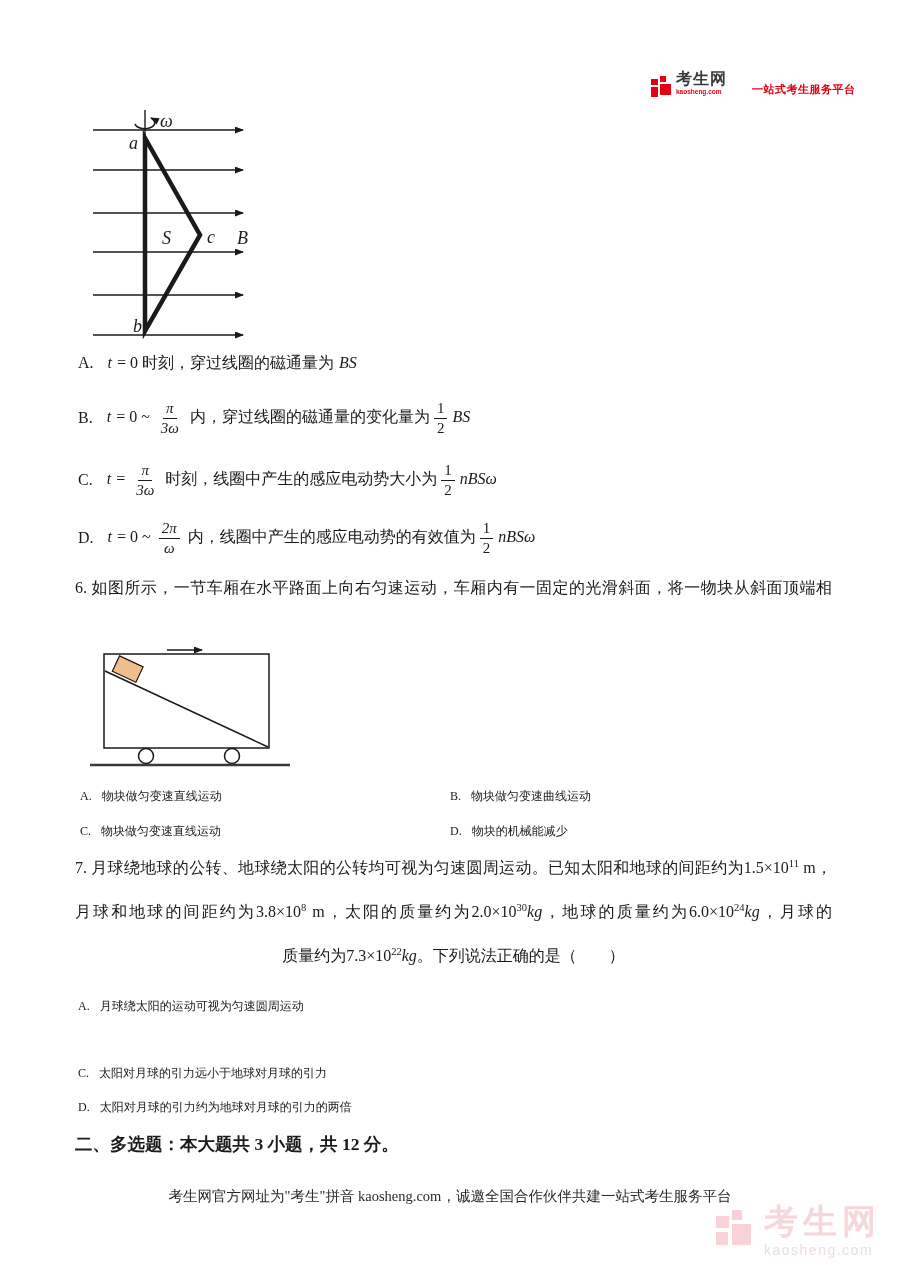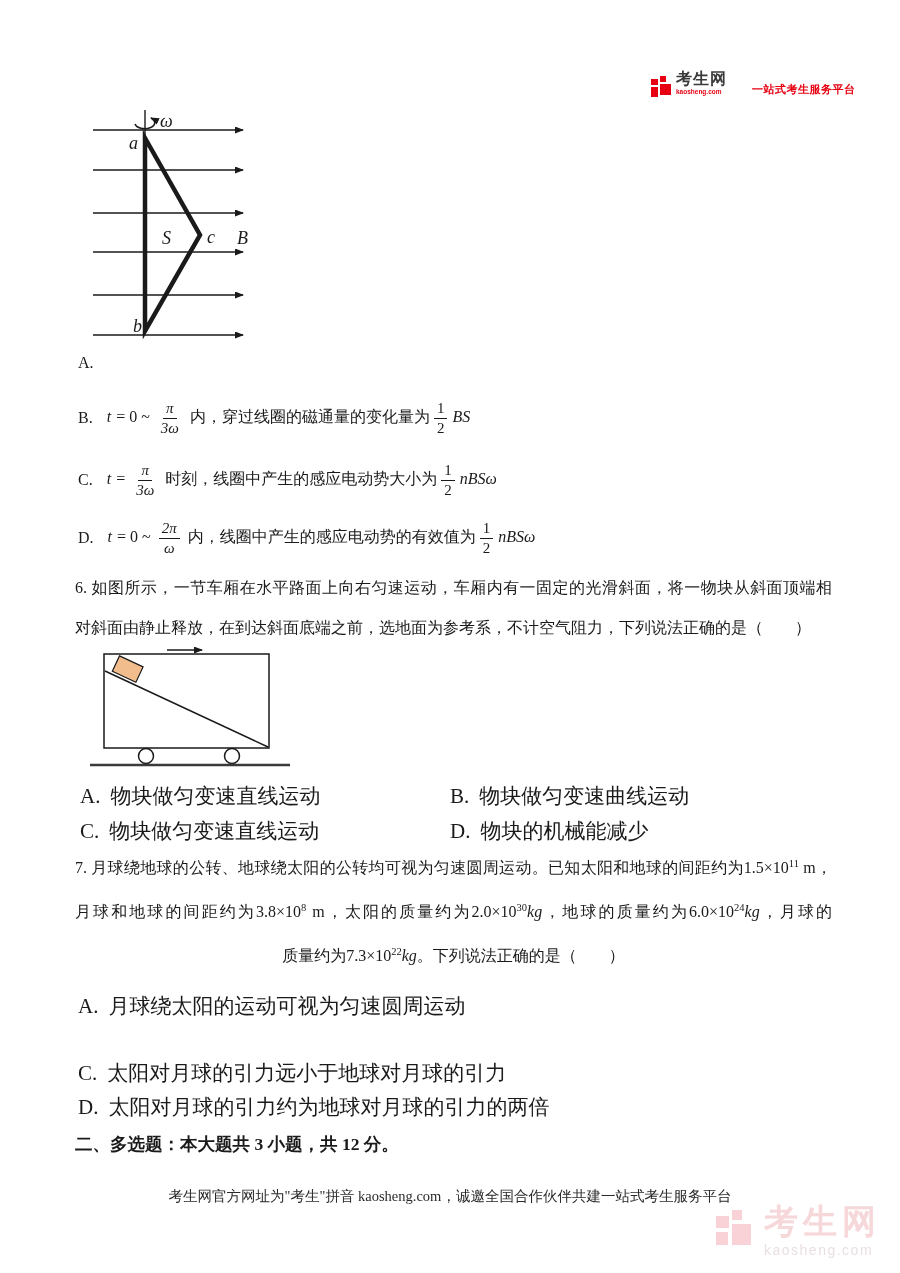--- a/index.html
+++ b/index.html
@@ -37,21 +37,21 @@
 
   
   .stem{position:absolute;left:75px;width:757px;font-size:16px;}
   .q6stem{top:568px;}
   .q6stem .ln{line-height:40px;height:40px;}
   .q7stem{top:846px;}
   .q7stem .ln{line-height:44px;height:44px;text-align:center;}
   .just{text-align:justify;text-align-last:justify;}
 
   
-  .popt{position:absolute;font-size:21px;line-height:20px;white-space:nowrap;}
+  .popt{position:absolute;font-size:12px;line-height:20px;white-space:nowrap;}
   .popt .olabel{margin-right:10px;}
   .q6A{left:80px;top:786px;} .q6B{left:450px;top:786px;}
   .q6C{left:80px;top:821px;} .q6D{left:450px;top:821px;}
   .q7A{left:78px;top:996px;} .q7B{left:78px;top:1030px;}
   .q7C{left:78px;top:1063px;} .q7D{left:78px;top:1097px;}
 
   .sect{position:absolute;left:75px;top:1132px;font-size:17.5px;font-weight:bold;line-height:24px;}
 
   .foot{position:absolute;left:0;top:1187px;width:900px;text-align:center;font-size:14.5px;color:#2a2a2a;}
 
@@ -104,20 +104,21 @@
     <text class="dlabel" x="72" y="21">ω</text>
     <text class="dlabel" x="50" y="43" text-anchor="end">a</text>
     <text class="dlabel" x="54" y="226" text-anchor="end">b</text>
     <text class="dlabel" x="74" y="138">S</text>
     <text class="dlabel" x="119" y="137">c</text>
     <text class="dlabel" x="149" y="138">B</text>
   </svg>
 
   <div class="q5opt q5a">
     <span class="olabel">A.</span>
+    <span class="obody"><i>t</i> = 0 时刻，穿过线圈的磁通量为 <i>BS</i></span>
   </div>
   <div class="q5opt q5b">
     <span class="olabel">B.</span>
     <span class="obody"><i>t</i> = 0 ~ <span class="frac it">
           <span class="num">π</span>
           <span class="den">3ω</span>
         </span> 内，穿过线圈的磁通量的变化量为<span class="frac">
           <span class="num">1</span>
           <span class="den">2</span>
         </span><i>BS</i></span>
@@ -138,21 +139,20 @@
           <span class="num">2π</span>
           <span class="den">ω</span>
         </span> 内，线圈中产生的感应电动势的有效值为<span class="frac">
           <span class="num">1</span>
           <span class="den">2</span>
         </span><i>nBSω</i></span>
   </div>
 
   <div class="stem q6stem">
     <div class="ln just">6. 如图所示，一节车厢在水平路面上向右匀速运动，车厢内有一固定的光滑斜面，将一物块从斜面顶端相</div>
-    <div class="ln">对斜面由静止释放，在到达斜面底端之前，选地面为参考系，不计空气阻力，下列说法正确的是（　　）</div>
   </div>
 
   <svg class="svg2" width="230" height="135" viewBox="0 0 230 135">
     <defs>
       <marker id="arr2" markerWidth="10" markerHeight="8" refX="8" refY="3.5" orient="auto" markerUnits="userSpaceOnUse">
         <path d="M0,0 L9,3.5 L0,7 Z" fill="#1a1a1a"></path>
       </marker>
     </defs>
     <line x1="77" y1="8" x2="112" y2="8" stroke="#1a1a1a" stroke-width="1.5" marker-end="url(#arr2)"></line>
     <rect x="14" y="12" width="165" height="94" fill="#ffffff" stroke="#1a1a1a" stroke-width="1.5"></rect>

